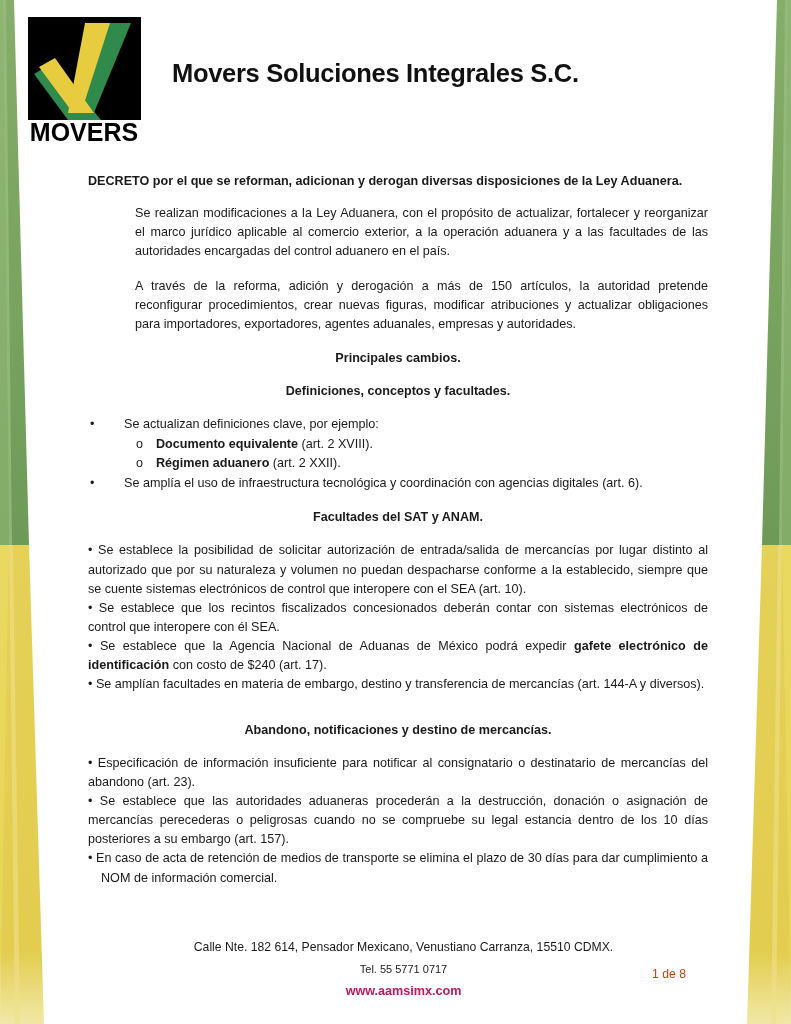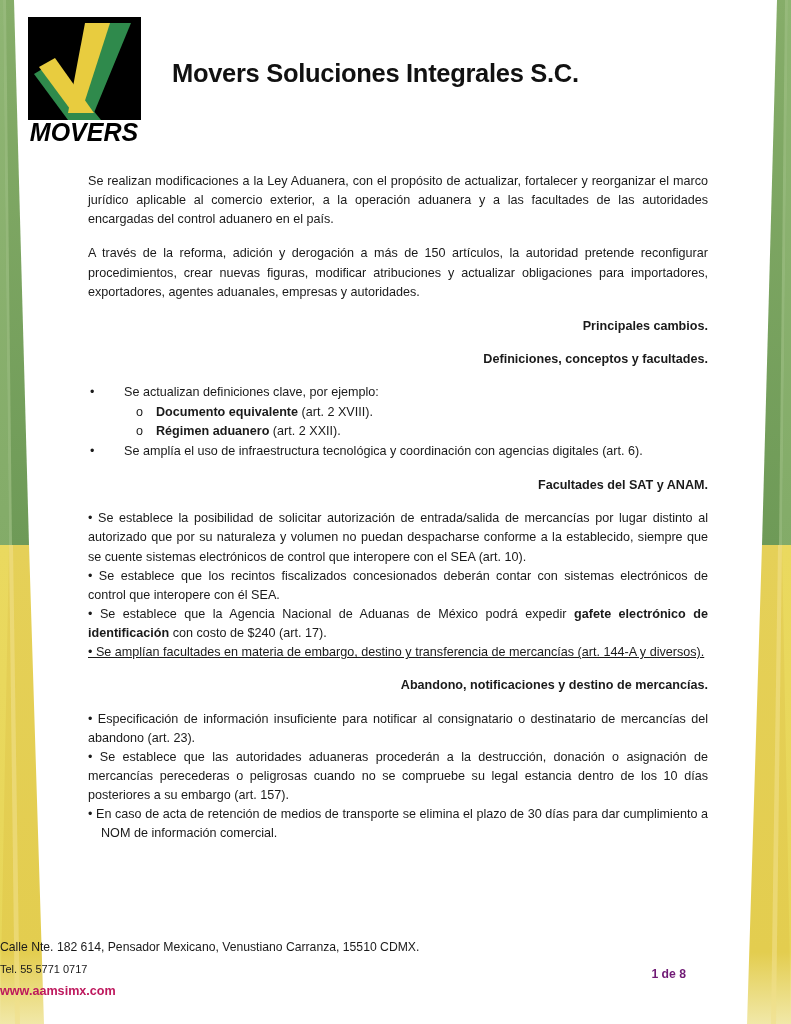--- a/index.html
+++ b/index.html
@@ -37,21 +37,20 @@
     position: absolute;
     left: 0; right: 0; top: 0;
     height: 152px;
   }
   .logo {
     position: absolute;
     left: 27px;
     top: 17px;
     width: 115px;
     height: 128px;
-    font-style: italic;
   }
   .logo svg { display: block; width: 100%; height: 100%; }
 
   .doc-title {
     position: absolute;
     left: 172px;
     top: 59px;
     font-size: 25.5px;
     font-weight: bold;
     letter-spacing: -0.3px;
@@ -68,24 +67,24 @@
     width: 620px;
   }
   p {
     margin: 0 0 13px 0;
     font-size: 12.6px;
     line-height: 1.52;
     color: #1a1a1a;
     text-align: justify;
   }
   p.lead        { font-weight: bold; }
-  p.heading     { font-weight: bold; text-align: right; margin-bottom: 14px; margin-top: 4px; }
-  p.body-para   { margin-bottom: 15px; }
+  p.heading     { font-weight: bold; text-align: center; margin-bottom: 14px; margin-top: 4px; }
+  p.body-para   { margin-bottom: 15px; margin-left: 47px; }
   p.dash-item   { margin-bottom: 0; }
-  p.dash-item.last { margin-bottom: 14px; text-decoration: underline; }
+  p.dash-item.last { margin-bottom: 26px; }
   p.cont-item   { margin-bottom: 0; padding-left: 13px; text-indent: -13px; }
   b { font-weight: bold; }
 
   ul.lvl1 {
     margin: 0 0 15px 0;
     padding: 0;
     list-style: none;
   }
   ul.lvl1 > li {
     position: relative;
@@ -117,22 +116,23 @@
     position: absolute;
     left: 12px;
     top: 0;
     font-size: 12.6px;
     line-height: 1.55;
   }
 
   
   .footer {
     position: absolute;
-    left: 0; right: 0;
+    left: 16px; right: 0;
     bottom: 26px;
+    text-align: center;
   }
   .footer .addr {
     font-size: 12.2px;
     color: #1a1a1a;
     margin-bottom: 9px;
   }
   .footer .tel {
     font-size: 11px;
     color: #1a1a1a;
     margin-bottom: 9px;
@@ -140,22 +140,22 @@
   .footer .web {
     font-size: 12.6px;
     font-weight: bold;
     color: #be185d;
   }
   .page-number {
     position: absolute;
     right: 105px;
     bottom: 43px;
     font-size: 12.2px;
-    font-weight: bold;
-    color: #701a75;
+    font-weight: normal;
+    color: #c2410c;
   }
 </style>
 </head>
 <body>
 
 <div class="page">
 
   <div class="ribbon left">
     <svg viewBox="0 0 46 1024" preserveAspectRatio="none" aria-hidden="true">
       <defs>
@@ -218,20 +218,21 @@
 
         <text x="56" y="124" font-family="'Liberation Sans', sans-serif" font-size="25" font-weight="bold" fill="#000000" text-anchor="middle">MOVERS</text>
       </svg>
     </div>
 
     <div class="doc-title">Movers Soluciones Integrales S.C.</div>
   </div>
 
   <div class="content">
 
+    <p class="lead">DECRETO por el que se reforman, adicionan y derogan diversas disposiciones de la Ley Aduanera.</p>
 
     <p class="body-para">Se realizan modificaciones a la Ley Aduanera, con el propósito de actualizar, fortalecer y reorganizar el marco jurídico aplicable al comercio exterior, a la operación aduanera y a las facultades de las autoridades encargadas del control aduanero en el país.</p>
 
     <p class="body-para">A través de la reforma, adición y derogación a más de 150 artículos, la autoridad pretende reconfigurar procedimientos, crear nuevas figuras, modificar atribuciones y actualizar obligaciones para importadores, exportadores, agentes aduanales, empresas y autoridades.</p>
 
     <p class="heading">Principales cambios.</p>
 
     <p class="heading">Definiciones, conceptos y facultades.</p>
 
     <ul class="lvl1">

